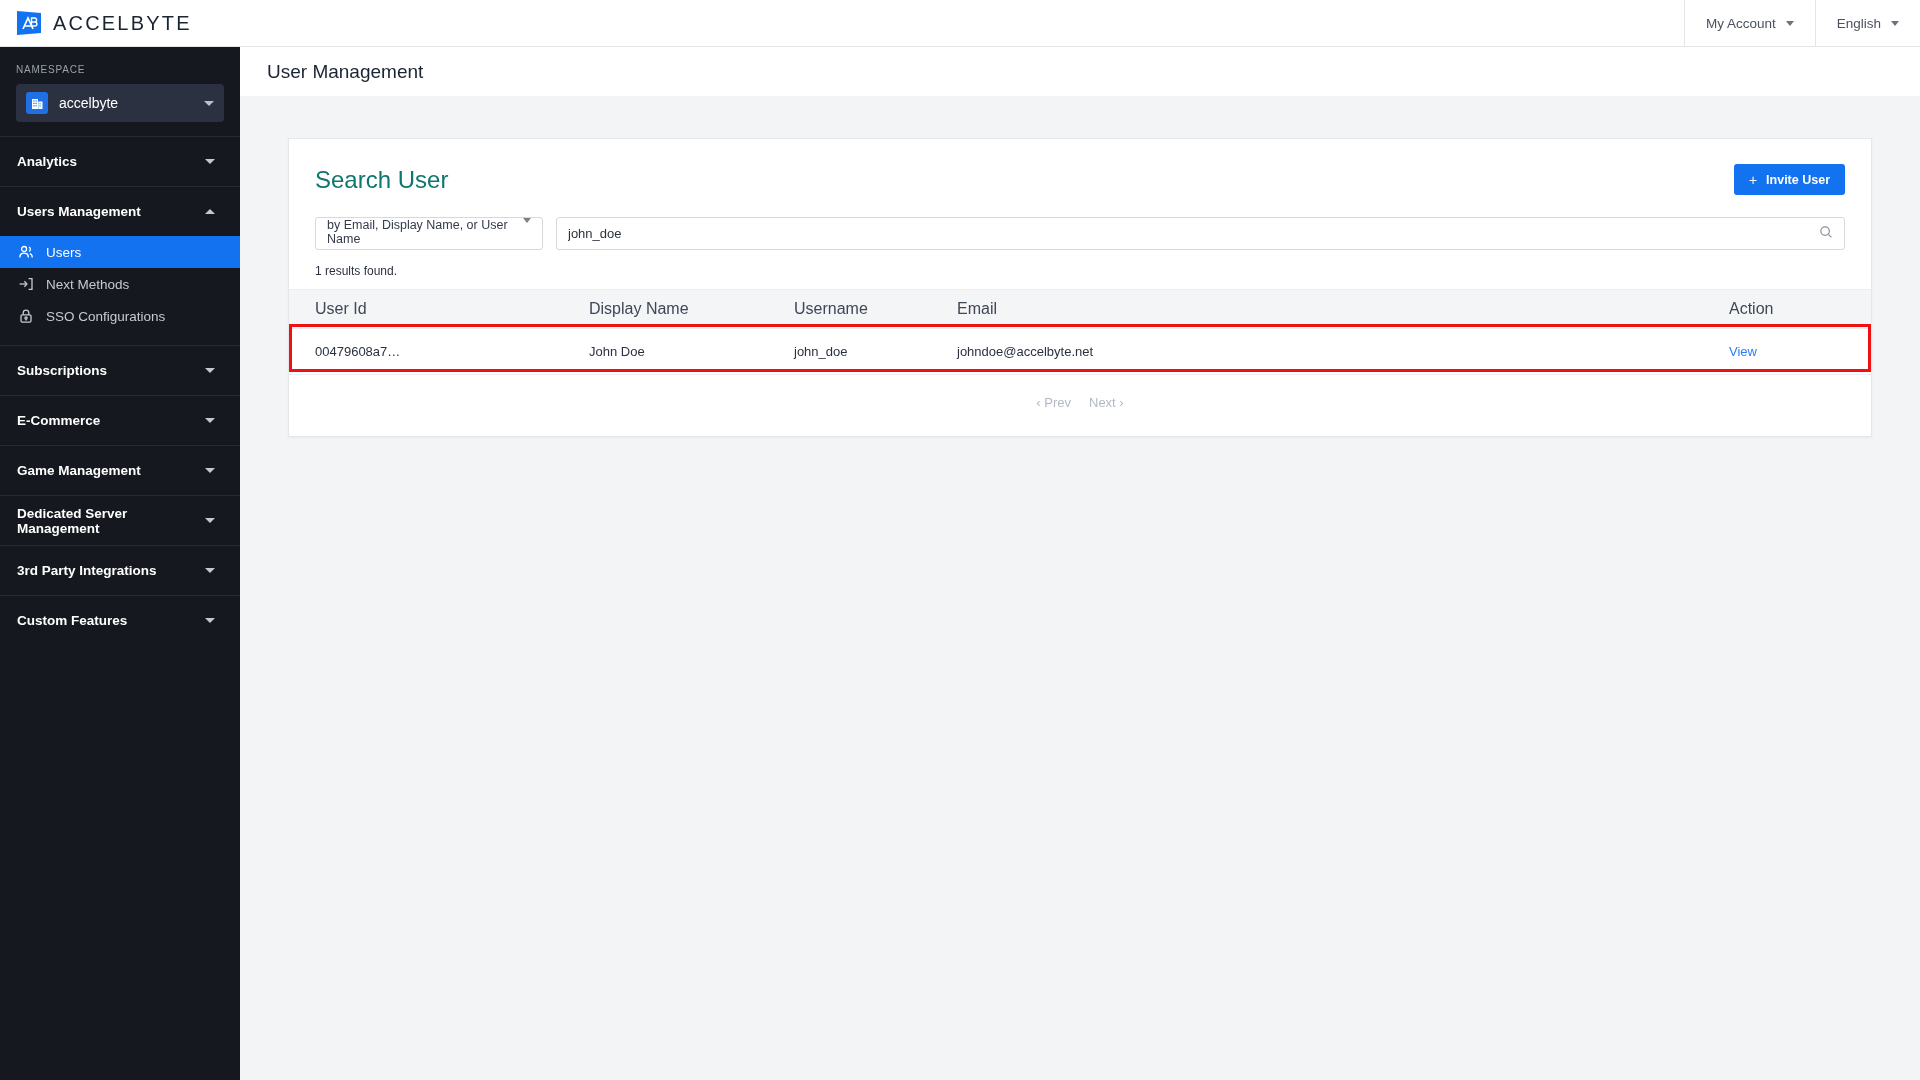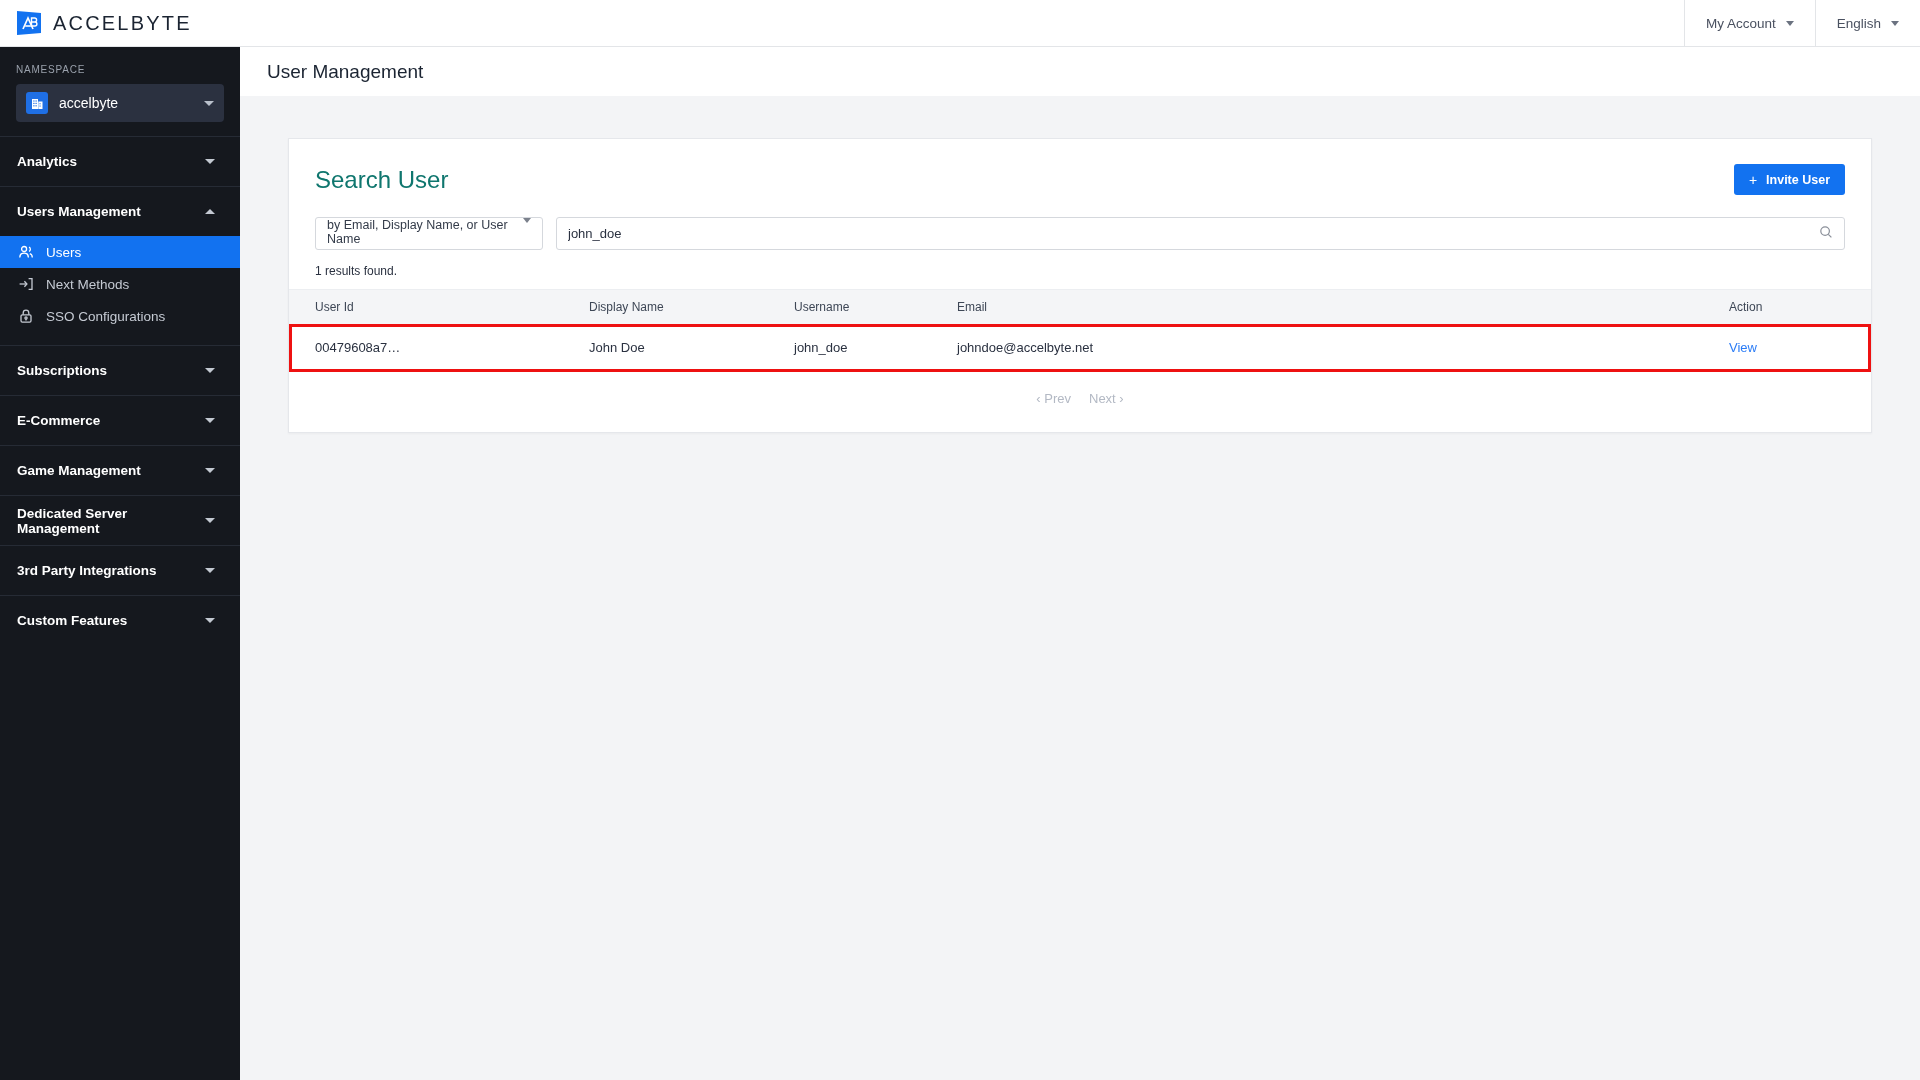--- a/index.html
+++ b/index.html
@@ -185,21 +185,21 @@
 
   .results-note {
     padding: 0 26px 11px 26px;
     font-size: 12px; color: #2a3140;
   }
 
   .tbl { width: 100%; border-collapse: collapse; }
   .tbl thead th {
     background: #f4f5f7;
     text-align: left;
-    font-size: 12px; font-weight: normal; color: #3e4personally;
+    font-size: 16px; font-weight: normal; color: #3e4personally;
     color: #3e4756;
     padding: 10px 0 10px 0;
     border-top: 1px solid #eceef1;
     border-bottom: 1px solid #eceef1;
   }
   .tbl tbody td {
     font-size: 13px; color: #2a3140;
     padding: 15px 0 15px 0;
     border-bottom: 1px solid #eceef1;
     background: #ffffff;

